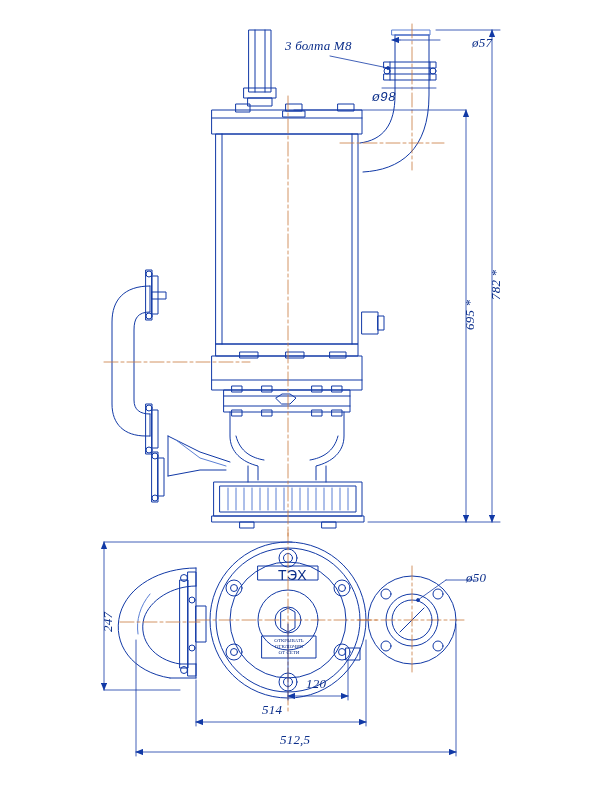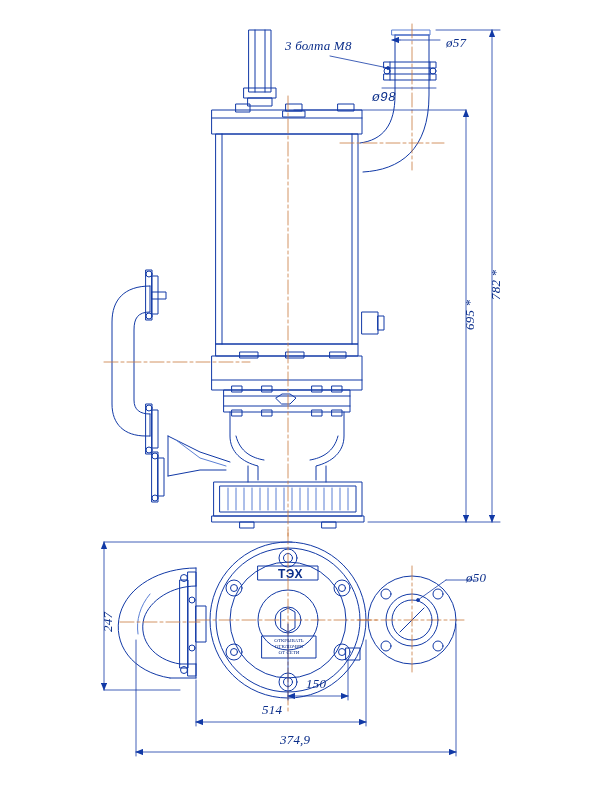--- a/index.html
+++ b/index.html
@@ -41,22 +41,22 @@
     line-height: 1.15;
     text-align: center;
   }
   .lbl.rot {
     transform: rotate(-90deg);
     transform-origin: left top;
   }
   .lbl.brand {
     font-family: "Liberation Sans", sans-serif;
     font-style: normal;
-    font-weight: bold;
-    font-size: 12px;
+    font-weight: normal;
+    font-size: 14px;
     letter-spacing: 0.5px;
   }
 </style>
 </head>
 <body>
 
 <div id="drawing-root">
 
   <svg class="sheet" viewBox="0 0 600 800">
     <defs>
@@ -327,25 +327,25 @@
 
         <line x1="418" y1="600" x2="446" y2="580"></line>
         <line x1="446" y1="580" x2="476" y2="580"></line>
         <circle cx="418" cy="600" r="1.5" fill="#1139a6"></circle>
       </g>
 
     </g>
   </svg>
 
   <div class="lbl" style="left:285px; top:38px;">3 болта М8</div>
-  <div class="lbl" style="left:446px; top:35px;">ø57</div>
+  <div class="lbl" style="left:472px; top:35px;">ø57</div>
   <div class="lbl" style="left:372px; top:90px;font-family:Liberation Mono, monospace;">ø98</div>
   <div class="lbl rot" style="left:462px; top:330px;">695 *</div>
   <div class="lbl rot" style="left:488px; top:300px;">782 *</div>
   <div class="lbl rot" style="left:100px; top:632px;">247</div>
-  <div class="lbl" style="left:306px; top:676px;">150</div>
+  <div class="lbl" style="left:306px; top:676px;">120</div>
   <div class="lbl" style="left:262px; top:702px;">514</div>
-  <div class="lbl" style="left:280px; top:732px;">374,9</div>
+  <div class="lbl" style="left:280px; top:732px;">512,5</div>
   <div class="lbl" style="left:466px; top:570px;font-family:Liberation Serif, serif;">ø50</div>
   <div class="lbl brand" style="left:278px; top:567px;">ТЭХ</div>
   <div class="lbl tiny" style="left:264px; top:638px; width:50px;">ОТКРЫВАТЬ<br>ОТКЛЮЧИВ<br>ОТ СЕТИ</div>
 
 </div>
 
 </body></html>

